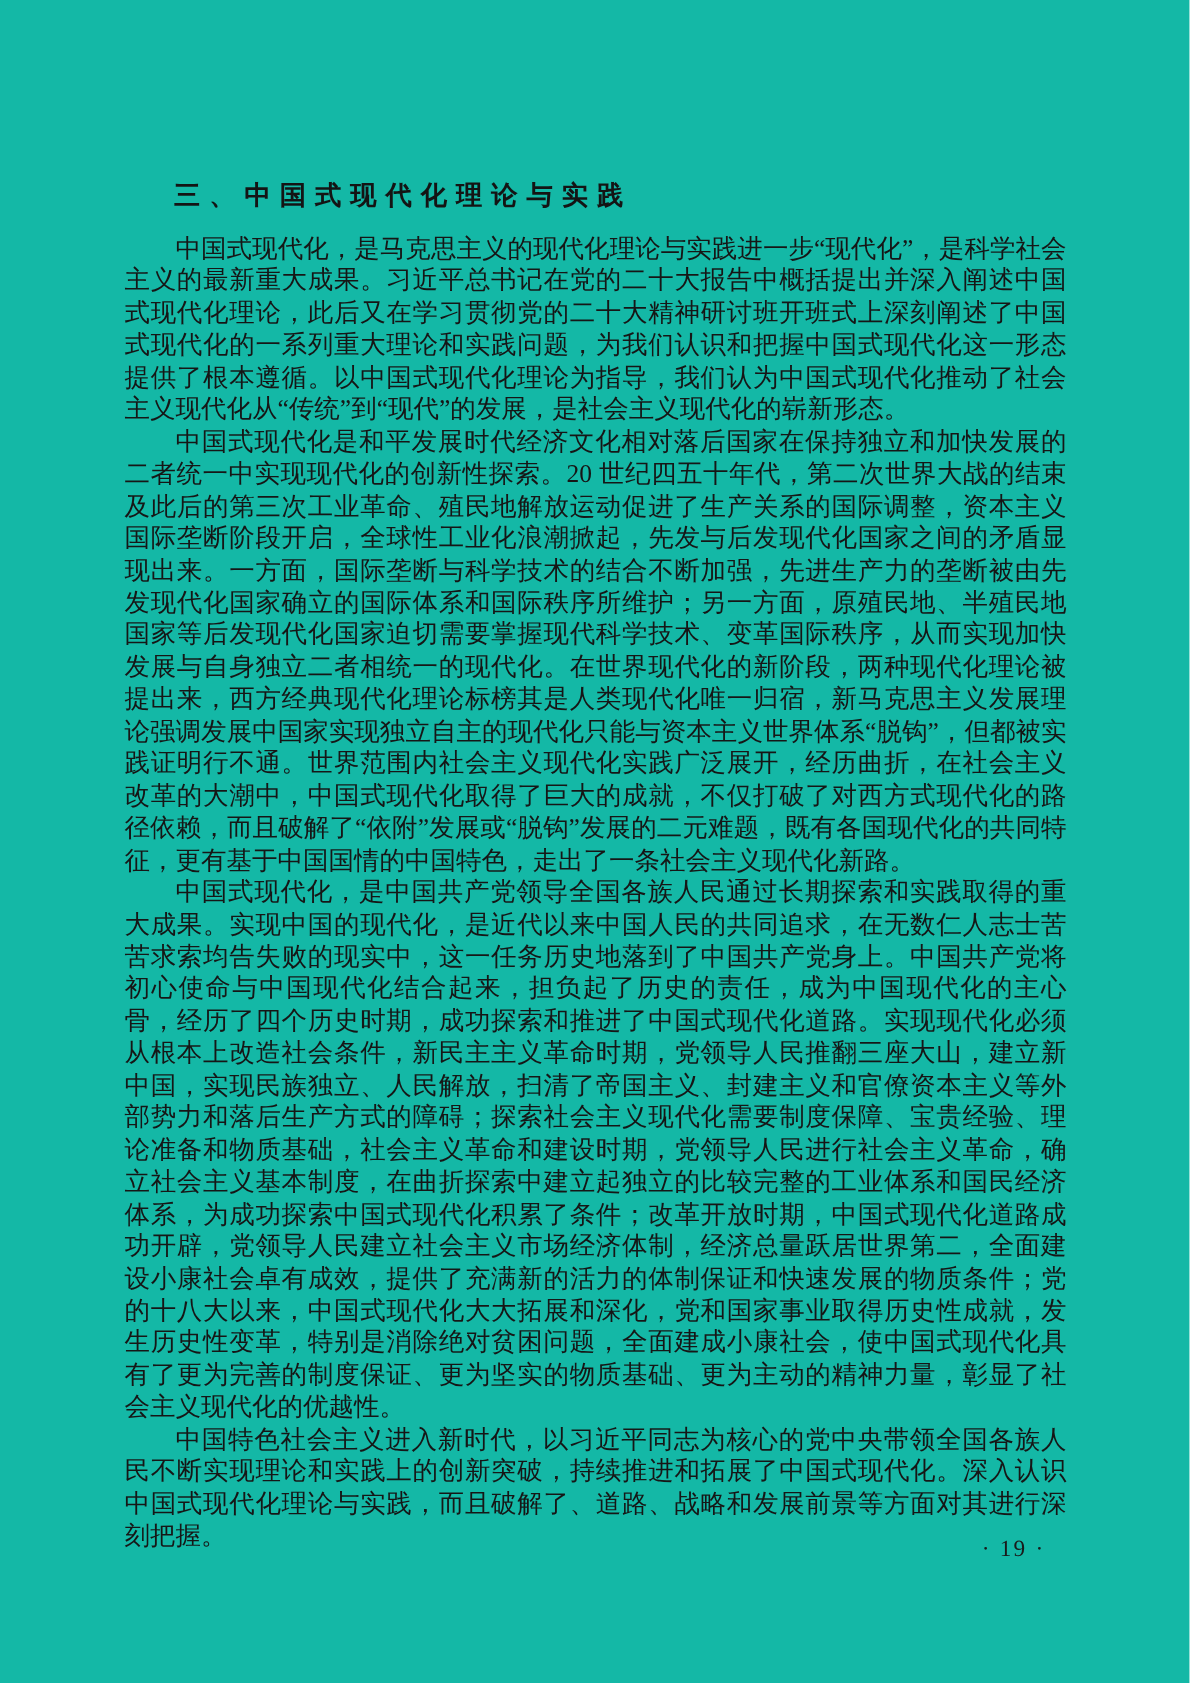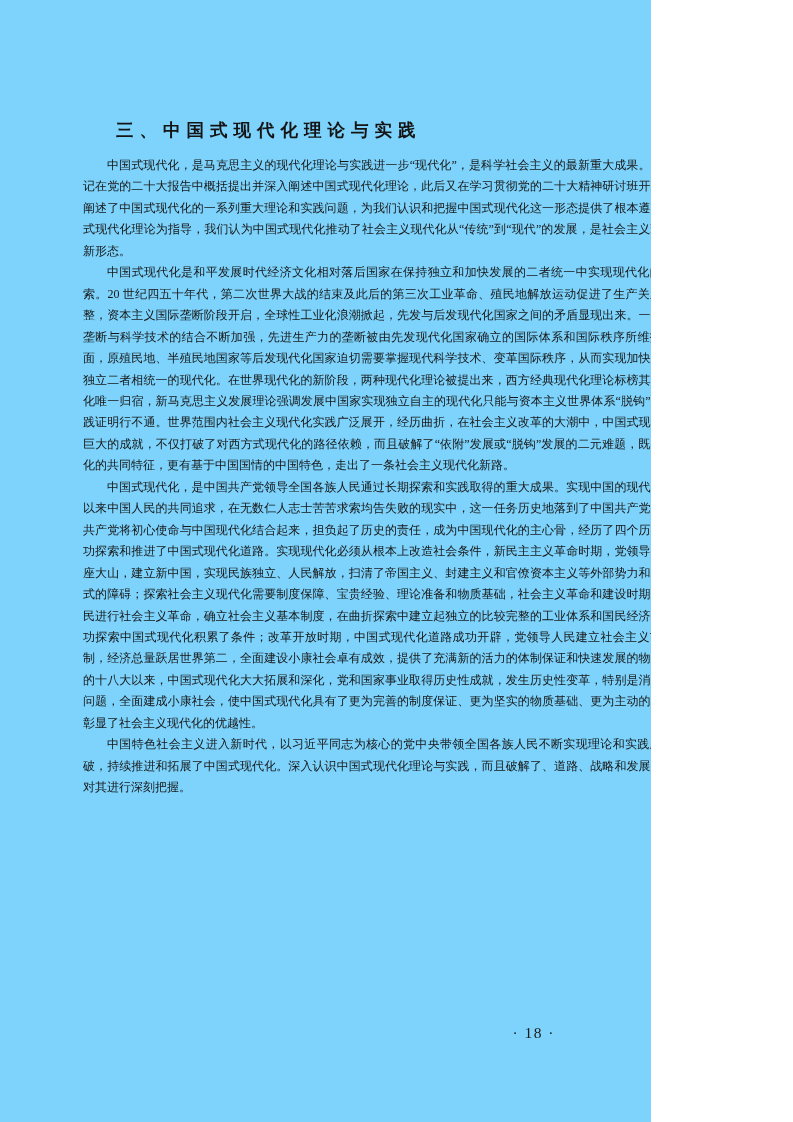--- a/index.html
+++ b/index.html
@@ -2,23 +2,23 @@
 <html lang="zh"><head>
 <meta charset="utf-8">
 <style>
   html, body {
     margin: 0;
     padding: 0;
     background: #ffffff;
   }
   .page {
     position: relative;
-    width: 651px;
+    width: 793px;
     height: 1122px;
-    background: #7dd3fc;
+    background: #14b8a6;
     overflow: hidden;
   }
   .text-block {
     position: absolute;
     left: 83px;
     top: 119px;
     width: 628px;
   }
   .heading {
     margin: 0 0 14px 0;
@@ -26,21 +26,21 @@
     font-family: "Liberation Sans", sans-serif;
     font-weight: 700;
     font-size: 17.5px;
     line-height: 22px;
     letter-spacing: 6px;
     color: #141414;
   }
   .para {
     margin: 0;
     font-family: "Liberation Serif", serif;
-    font-size: 12px;
+    font-size: 17px;
     line-height: 21.45px;
     text-align: justify;
     text-indent: 2em;
     color: #161616;
     word-break: normal;
   }
   .page-num {
     position: absolute;
     top: 1024px;
     right: 96px;
@@ -54,14 +54,14 @@
 <body>
 
 <div class="page">
   <div class="text-block">
     <h2 class="heading">三、中国式现代化理论与实践</h2>
     <p class="para">中国式现代化，是马克思主义的现代化理论与实践进一步“现代化”，是科学社会主义的最新重大成果。习近平总书记在党的二十大报告中概括提出并深入阐述中国式现代化理论，此后又在学习贯彻党的二十大精神研讨班开班式上深刻阐述了中国式现代化的一系列重大理论和实践问题，为我们认识和把握中国式现代化这一形态提供了根本遵循。以中国式现代化理论为指导，我们认为中国式现代化推动了社会主义现代化从“传统”到“现代”的发展，是社会主义现代化的崭新形态。</p>
     <p class="para">中国式现代化是和平发展时代经济文化相对落后国家在保持独立和加快发展的二者统一中实现现代化的创新性探索。20 世纪四五十年代，第二次世界大战的结束及此后的第三次工业革命、殖民地解放运动促进了生产关系的国际调整，资本主义国际垄断阶段开启，全球性工业化浪潮掀起，先发与后发现代化国家之间的矛盾显现出来。一方面，国际垄断与科学技术的结合不断加强，先进生产力的垄断被由先发现代化国家确立的国际体系和国际秩序所维护；另一方面，原殖民地、半殖民地国家等后发现代化国家迫切需要掌握现代科学技术、变革国际秩序，从而实现加快发展与自身独立二者相统一的现代化。在世界现代化的新阶段，两种现代化理论被提出来，西方经典现代化理论标榜其是人类现代化唯一归宿，新马克思主义发展理论强调发展中国家实现独立自主的现代化只能与资本主义世界体系“脱钩”，但都被实践证明行不通。世界范围内社会主义现代化实践广泛展开，经历曲折，在社会主义改革的大潮中，中国式现代化取得了巨大的成就，不仅打破了对西方式现代化的路径依赖，而且破解了“依附”发展或“脱钩”发展的二元难题，既有各国现代化的共同特征，更有基于中国国情的中国特色，走出了一条社会主义现代化新路。</p>
     <p class="para">中国式现代化，是中国共产党领导全国各族人民通过长期探索和实践取得的重大成果。实现中国的现代化，是近代以来中国人民的共同追求，在无数仁人志士苦苦求索均告失败的现实中，这一任务历史地落到了中国共产党身上。中国共产党将初心使命与中国现代化结合起来，担负起了历史的责任，成为中国现代化的主心骨，经历了四个历史时期，成功探索和推进了中国式现代化道路。实现现代化必须从根本上改造社会条件，新民主主义革命时期，党领导人民推翻三座大山，建立新中国，实现民族独立、人民解放，扫清了帝国主义、封建主义和官僚资本主义等外部势力和落后生产方式的障碍；探索社会主义现代化需要制度保障、宝贵经验、理论准备和物质基础，社会主义革命和建设时期，党领导人民进行社会主义革命，确立社会主义基本制度，在曲折探索中建立起独立的比较完整的工业体系和国民经济体系，为成功探索中国式现代化积累了条件；改革开放时期，中国式现代化道路成功开辟，党领导人民建立社会主义市场经济体制，经济总量跃居世界第二，全面建设小康社会卓有成效，提供了充满新的活力的体制保证和快速发展的物质条件；党的十八大以来，中国式现代化大大拓展和深化，党和国家事业取得历史性成就，发生历史性变革，特别是消除绝对贫困问题，全面建成小康社会，使中国式现代化具有了更为完善的制度保证、更为坚实的物质基础、更为主动的精神力量，彰显了社会主义现代化的优越性。</p>
     <p class="para">中国特色社会主义进入新时代，以习近平同志为核心的党中央带领全国各族人民不断实现理论和实践上的创新突破，持续推进和拓展了中国式现代化。深入认识中国式现代化理论与实践，而且破解了、道路、战略和发展前景等方面对其进行深刻把握。</p>
   </div>
-  <div class="page-num">· 18 ·</div>
+  <div class="page-num">· 19 ·</div>
 </div>
 
 </body></html>

